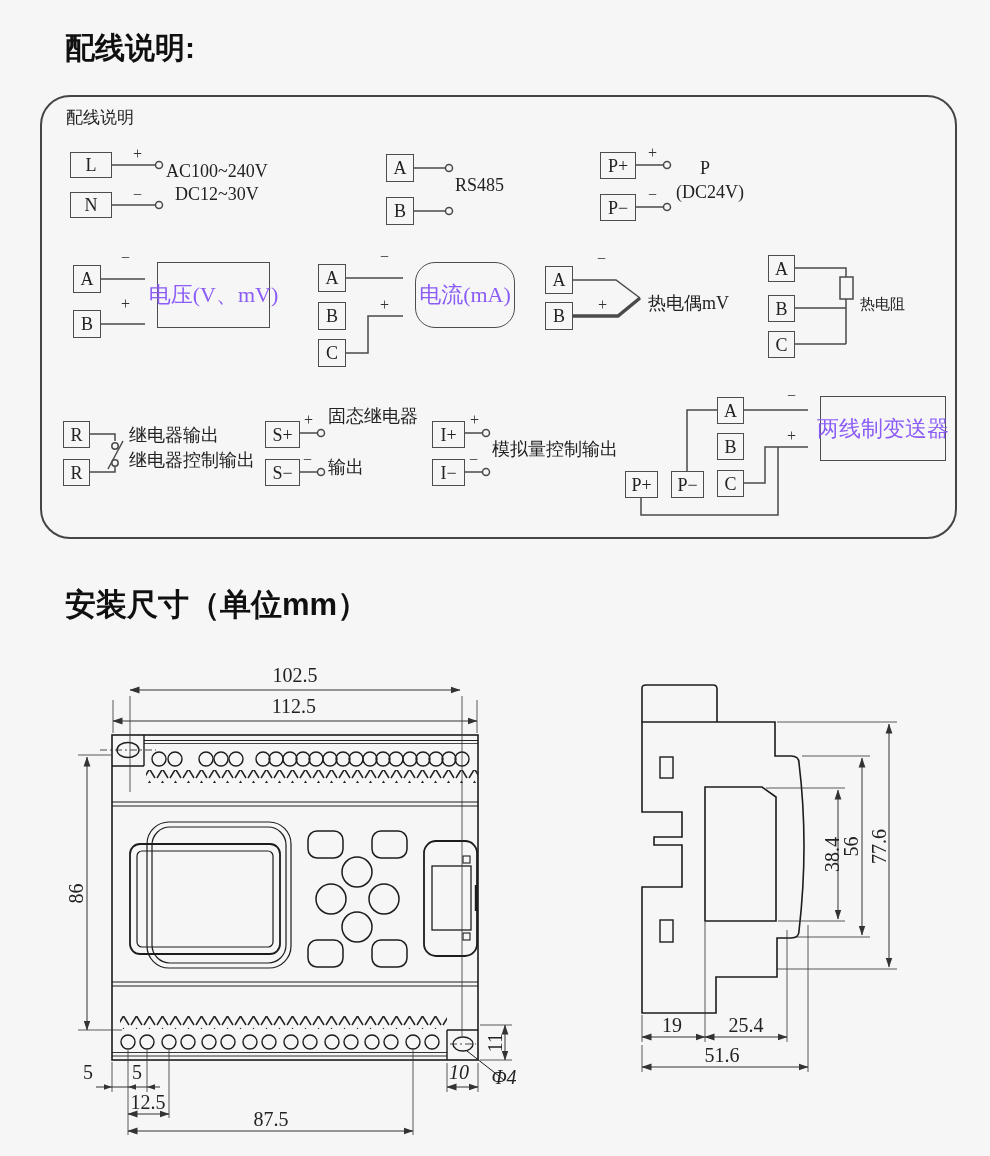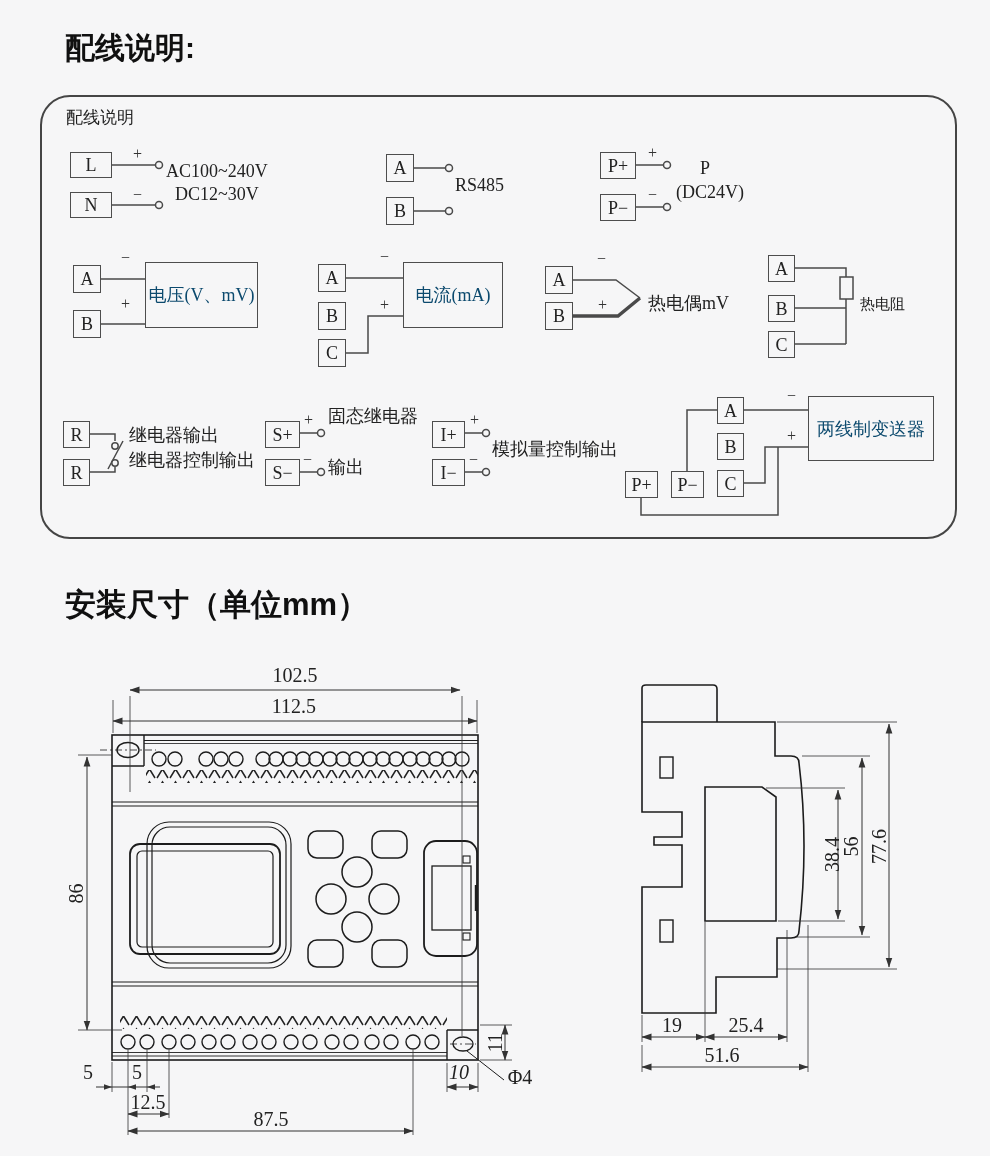--- a/index.html
+++ b/index.html
@@ -5,21 +5,21 @@
   html,body{margin:0;padding:0;background:#f6f6f7;}
   #app{position:relative;width:990px;height:1156px;background:#f6f6f7;overflow:hidden;
        font-family:"Liberation Serif","DejaVu Serif",serif;color:#1d1d1f;}
   .h{position:absolute;font-family:"Liberation Sans","DejaVu Sans",sans-serif;
      font-weight:bold;font-size:30px;color:#101010;white-space:nowrap;}
   .wirebox{position:absolute;left:40px;top:95px;width:913px;height:440px;
      border:2px solid #454545;border-radius:30px;}
   .term{position:absolute;border:1.5px solid #4d4d4d;display:flex;align-items:center;
      justify-content:center;font-size:18px;line-height:1;color:#222;box-sizing:border-box;}
   .devbox{position:absolute;border:1.5px solid #4d4d4d;display:flex;align-items:center;
-     justify-content:center;font-size:18px;color:#0c4a6e;box-sizing:border-box;white-space:nowrap;}
+     justify-content:center;font-size:22px;color:#8b5cf6;box-sizing:border-box;white-space:nowrap;margin-left:12px;}
   .lbl{position:absolute;white-space:nowrap;font-size:18px;color:#222;}
   .sign{position:absolute;font-size:16px;color:#333;line-height:1;}
   .dim{position:absolute;white-space:nowrap;font-size:20px;color:#222;text-align:center;}
   .vdim{transform:rotate(-90deg);transform-origin:center center;}
   svg{position:absolute;left:0;top:0;}
 </style>
 </head>
 <body>
 
 <div id="app">
@@ -228,21 +228,21 @@
   <div class="term" style="left:73px;top:310px;width:28px;height:28px;">B</div>
   <div class="sign" style="left:121px;top:250px;">−</div>
   <div class="sign" style="left:121px;top:296px;">+</div>
   <div class="devbox" style="left:145px;top:262px;width:113px;height:66px;">电压(V、mV)</div>
 
   <div class="term" style="left:318px;top:264px;width:28px;height:28px;">A</div>
   <div class="term" style="left:318px;top:302px;width:28px;height:28px;">B</div>
   <div class="term" style="left:318px;top:339px;width:28px;height:28px;">C</div>
   <div class="sign" style="left:380px;top:249px;">−</div>
   <div class="sign" style="left:380px;top:297px;">+</div>
-  <div class="devbox" style="left:403px;top:262px;width:100px;height:66px;">电流(mA)</div>
+  <div class="devbox" style="left:403px;top:262px;width:100px;height:66px;border-radius:20px;">电流(mA)</div>
 
   <div class="term" style="left:545px;top:266px;width:28px;height:28px;">A</div>
   <div class="term" style="left:545px;top:302px;width:28px;height:28px;">B</div>
   <div class="sign" style="left:597px;top:251px;">−</div>
   <div class="sign" style="left:598px;top:297px;">+</div>
   <div class="lbl" style="left:648px;top:291px;text-align:center;">热电偶mV</div>
 
   <div class="term" style="left:768px;top:255px;width:27px;height:27px;">A</div>
   <div class="term" style="left:768px;top:295px;width:27px;height:27px;">B</div>
   <div class="term" style="left:768px;top:331px;width:27px;height:27px;">C</div>
@@ -277,21 +277,21 @@
 
   <div class="dim" style="left:265px;top:664px;width:60px;">102.5</div>
   <div class="dim" style="left:264px;top:695px;width:60px;">112.5</div>
   <div class="dim vdim" style="left:54px;top:882px;width:44px;">86</div>
   <div class="dim" style="left:73px;top:1061px;width:30px;">5</div>
   <div class="dim" style="left:122px;top:1061px;width:30px;">5</div>
   <div class="dim" style="left:123px;top:1091px;width:50px;">12.5</div>
   <div class="dim" style="left:246px;top:1108px;width:50px;">87.5</div>
   <div class="dim" style="left:444px;top:1061px;width:30px;font-style:italic;">10</div>
   <div class="dim vdim" style="left:473px;top:1031px;width:44px;">11</div>
-  <div class="dim" style="left:498px;top:1066px;width:44px;">Φ4</div>
+  <div class="dim" style="left:482px;top:1066px;width:44px;font-style:italic;">Φ4</div>
 
   <div class="dim vdim" style="left:808px;top:843px;width:48px;">38.4</div>
   <div class="dim vdim" style="left:829px;top:835px;width:44px;">56</div>
   <div class="dim vdim" style="left:856px;top:835px;width:46px;">77.6</div>
   <div class="dim" style="left:652px;top:1014px;width:40px;">19</div>
   <div class="dim" style="left:721px;top:1014px;width:50px;">25.4</div>
   <div class="dim" style="left:697px;top:1044px;width:50px;">51.6</div>
 
 </div>
 

